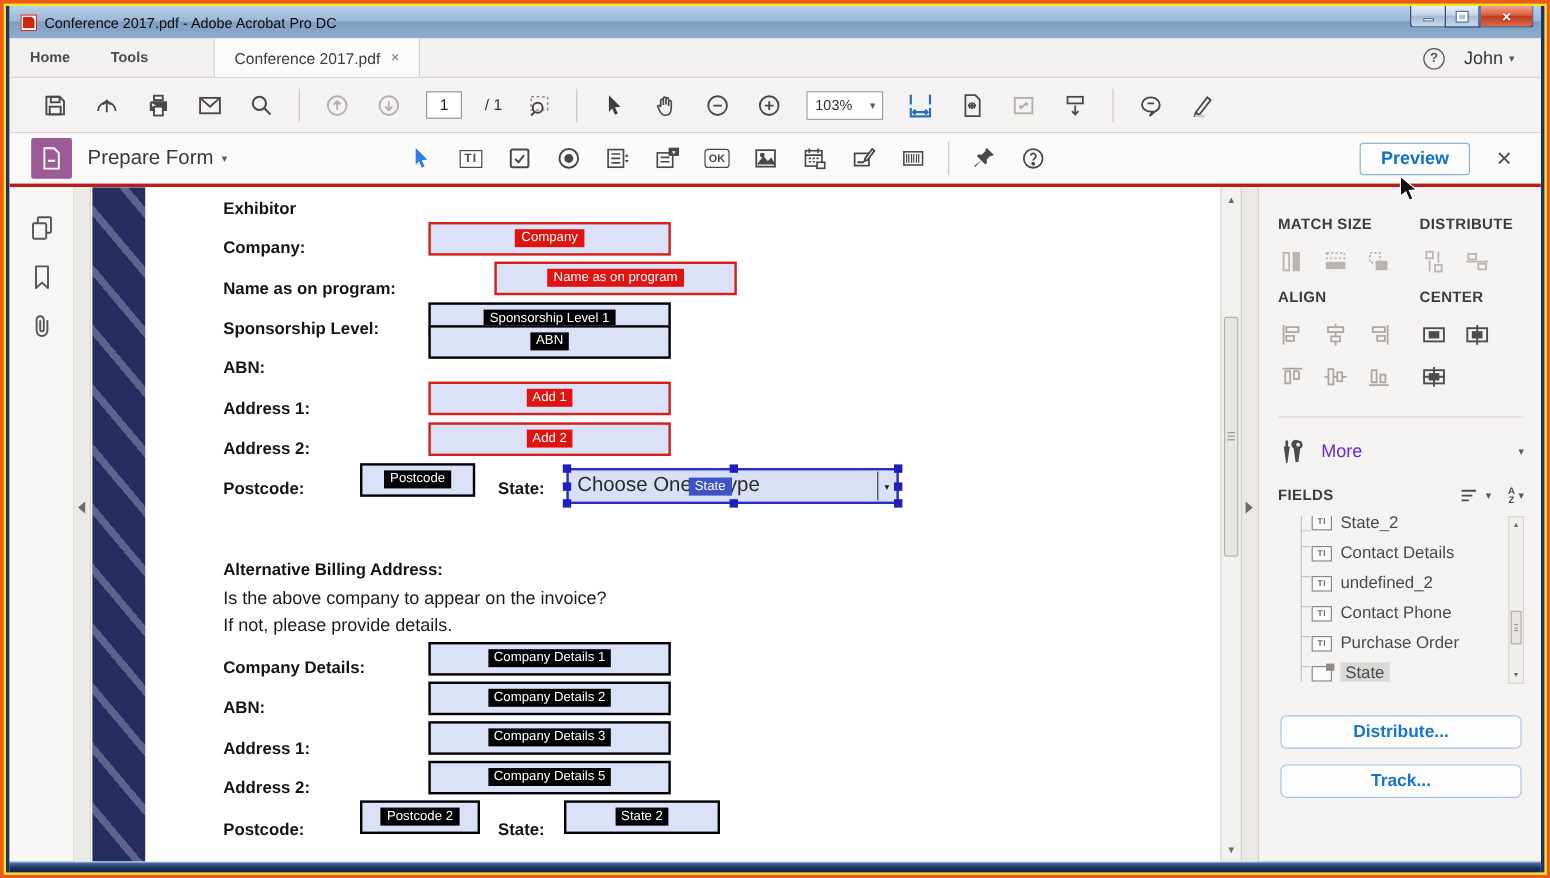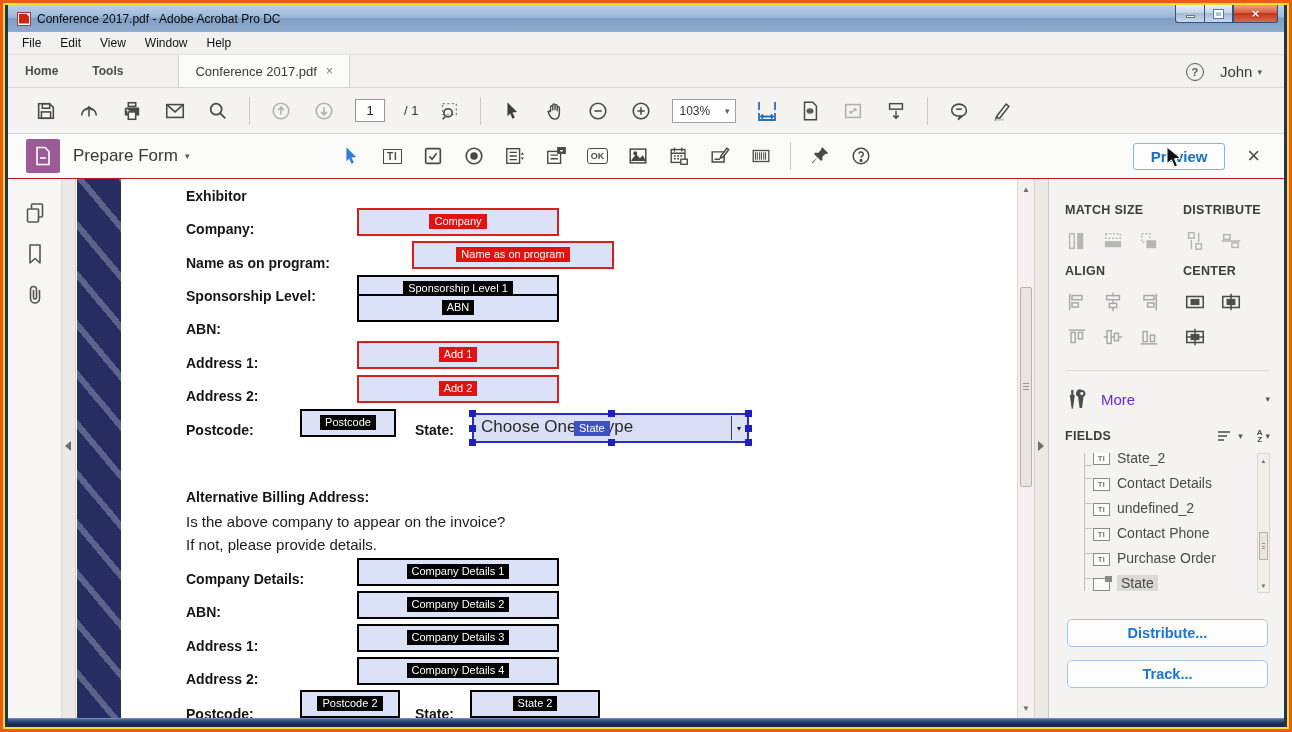--- a/index.html
+++ b/index.html
@@ -48,21 +48,21 @@
   .toolbar { height:46px; background:#f4f3f1; border-bottom:1px solid #d8d5d1; display:flex; align-items:center; gap:19px; padding-left:26px; }
   .tb-div { width:1px; height:28px; background:#ccc9c5; }
   .ico { display:inline-flex; align-items:center; justify-content:center; width:24px; height:24px; }
   .ico svg { display:block; }
   .page-box { width:30px; height:23px; border:1px solid #9a9792; background:#fff; font-size:13px; color:#222; text-align:center; font-family:"Liberation Sans",sans-serif; }
   .page-total { font-size:13px; color:#333; }
   .zoom-box { width:64px; height:24px; border:1px solid #a3a09b; background:#fff; display:flex; align-items:center; padding:0 6px; gap:8px; }
   .zoom-box .zv { font-size:12px; color:#333; flex:1; }
 
   
-  .formbar { height:45px; background:#fafaf9; border-bottom:1px solid #b91c1c; display:flex; align-items:center; padding:0 18px; }
+  .formbar { height:45px; background:#fafaf9; border-bottom:3px solid #b91c1c; display:flex; align-items:center; padding:0 18px; }
   .pf-icon { width:34px; height:34px; background:#9c5b97; border-radius:2px; display:flex; align-items:center; justify-content:center; margin-right:13px; }
   .pf-title { font-size:17px; color:#3a3938; display:flex; align-items:center; gap:7px; }
   .fb-tools { margin-left:150px; display:flex; align-items:center; gap:17px; }
   .ok-chip { font-size:9px; font-weight:bold; color:#4c4a47; border:1.6px solid #4c4a47; border-radius:3px; padding:2px 3px; }
   .ti-chip { font-size:10px; font-weight:bold; color:#4c4a47; border:1.6px solid #4c4a47; padding:1px 3px; letter-spacing:1px; }
   .preview-group { margin-left:auto; display:flex; align-items:center; gap:22px; padding-right:6px; }
   .preview-btn { width:92px; height:27px; background:#fdfdfd; border:1px solid #8fb2d9; border-radius:3px; color:#1470c8; font-size:15px; font-weight:bold; display:flex; align-items:center; justify-content:center; }
   .close-tool { font-size:22px; color:#4e4d4b; line-height:20px; }
 
   
@@ -155,27 +155,20 @@
             </div>
       <div class="win-btn max">
               <div class="glyph-max"></div>
             </div>
       <div class="win-btn close">
               <div class="glyph-close">×</div>
             </div>
     </div>
   </div>
 
-  <div class="menubar">
-    <span class="menu-item">File</span>
-    <span class="menu-item">Edit</span>
-    <span class="menu-item">View</span>
-    <span class="menu-item">Window</span>
-    <span class="menu-item">Help</span>
-  </div>
 
   <div class="tabbar">
     <div class="tab-home">Home</div>
     <div class="tab-home">Tools</div>
     <div class="doc-tab">
       <span>Conference 2017.pdf</span>
       <span class="x">×</span>
     </div>
     <div class="tab-right">
       <div class="help-circle">?</div>
@@ -472,21 +465,21 @@
       <div class="lab" style="top:392px">Company Details:</div>
       <div class="lab" style="top:425px">ABN:</div>
       <div class="lab" style="top:459px">Address 1:</div>
       <div class="lab" style="top:492px">Address 2:</div>
       <div class="lab" style="top:527px">Postcode:</div>
       <div class="lab" style="top:527px;left:339px">State:</div>
 
       <div class="fld" style="left:281px;top:379px"><span class="chip k">Company Details 1</span></div>
       <div class="fld" style="left:281px;top:412px"><span class="chip k">Company Details 2</span></div>
       <div class="fld" style="left:281px;top:445px"><span class="chip k">Company Details 3</span></div>
-      <div class="fld" style="left:281px;top:478px"><span class="chip k">Company Details 4</span></div>
+      <div class="fld" style="left:281px;top:478px"><span class="chip k">Company Details 5</span></div>
       <div class="fld" style="left:224px;top:511px;width:100px"><span class="chip k">Postcode 2</span></div>
       <div class="fld" style="left:394px;top:511px;width:130px"><span class="chip k">State 2</span></div>
     </div>
 
     <div class="vscroll">
       <div class="vs-arrow" style="top:2px">▲</div>
       <div class="vs-thumb" style="top:108px;height:200px">
               <div class="grip"></div>
             </div>
       <div class="vs-arrow" style="bottom:2px">▼</div>

